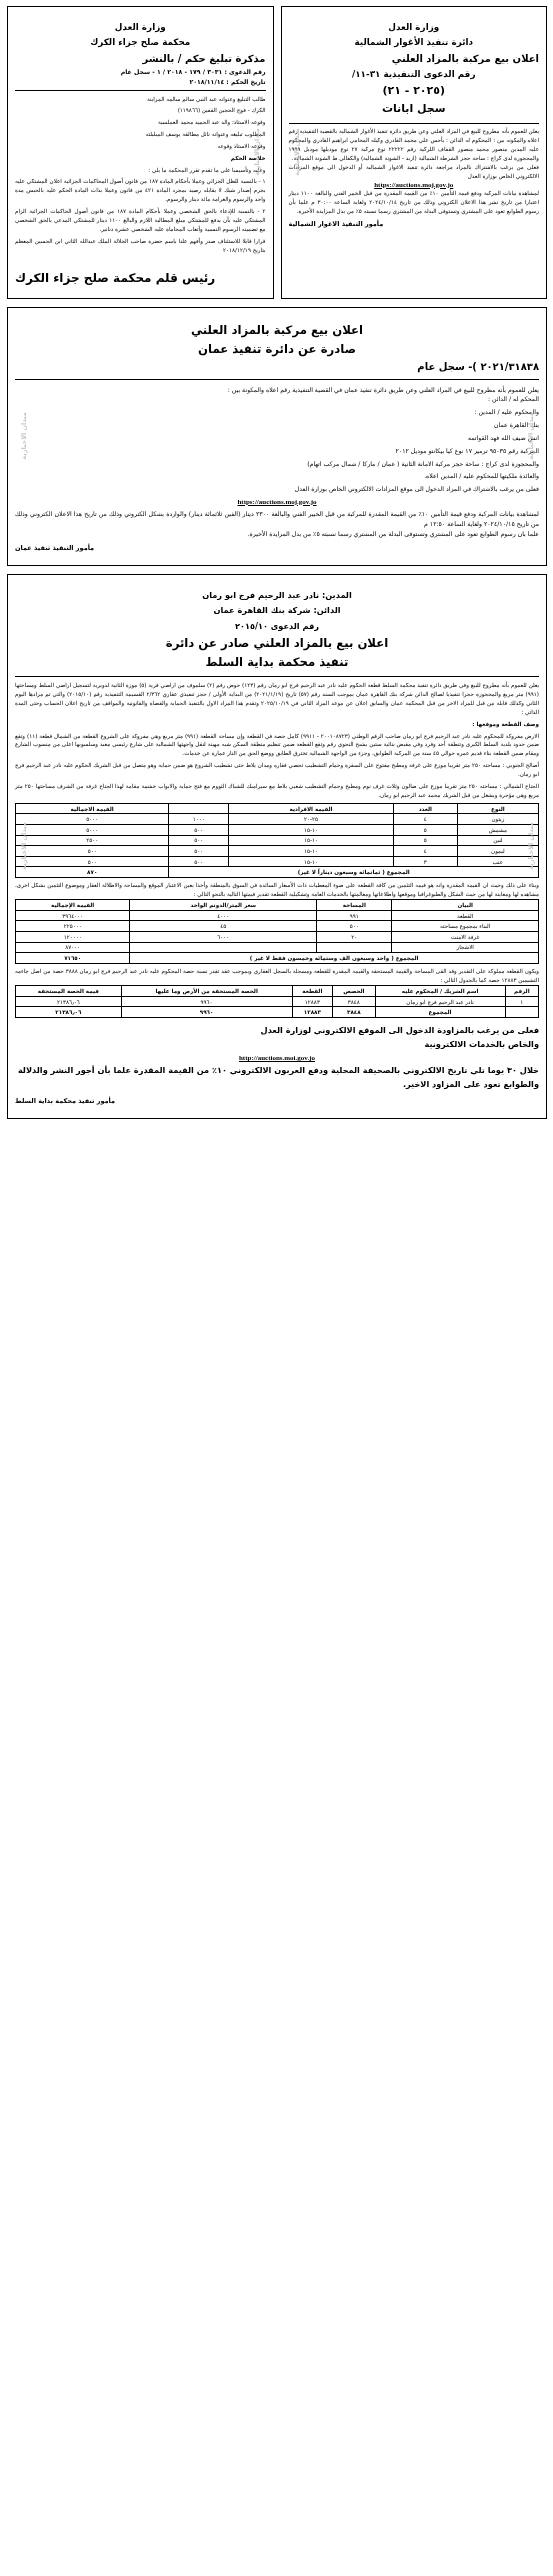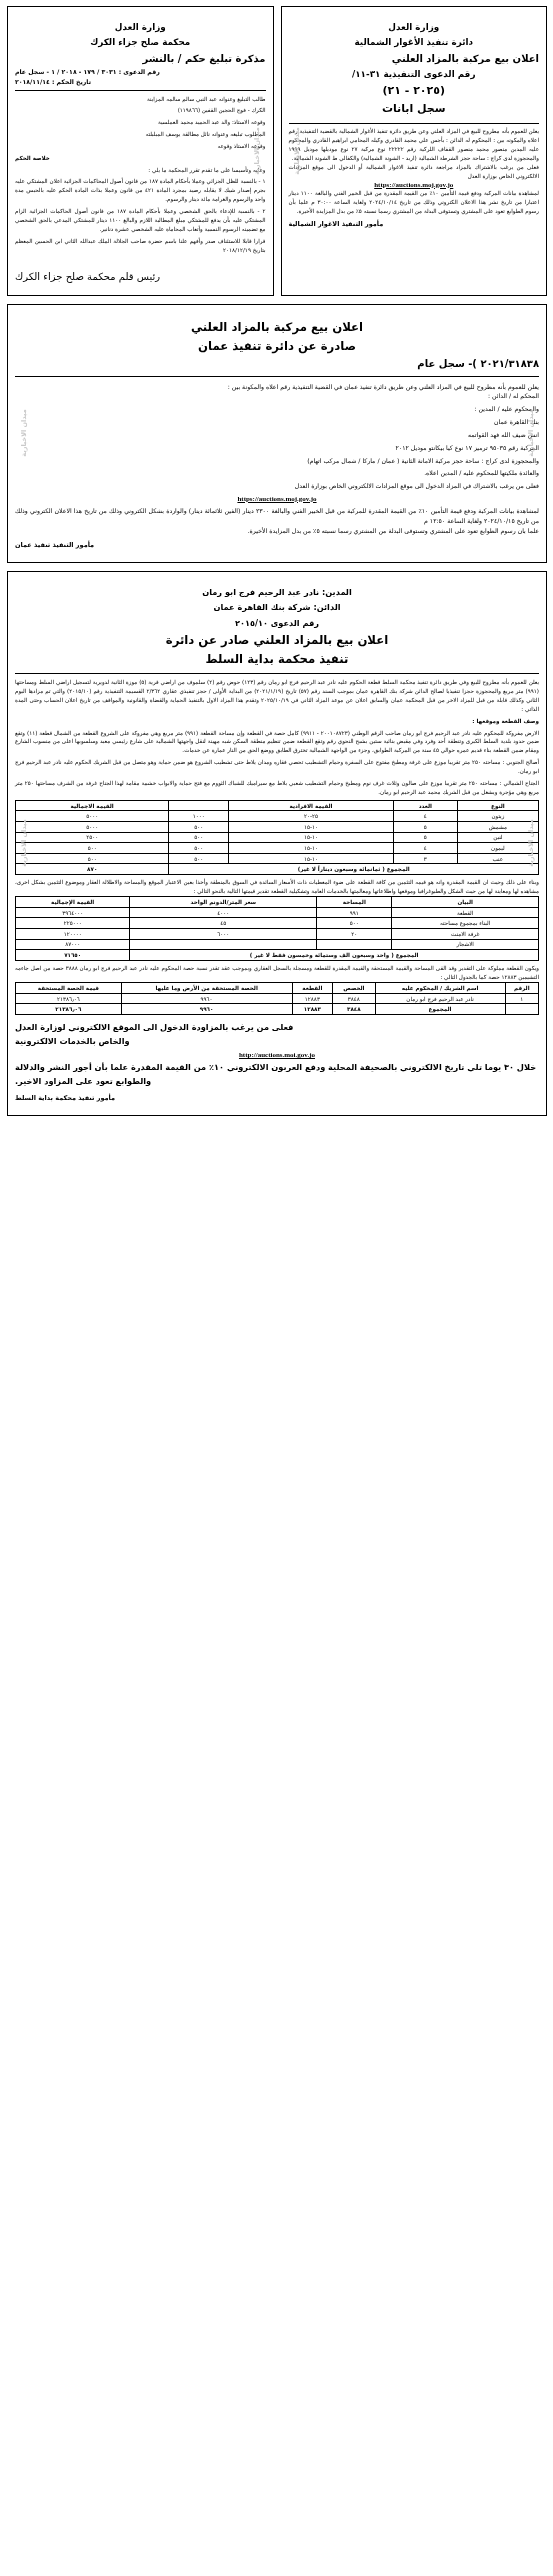--- a/index.html
+++ b/index.html
@@ -17,34 +17,34 @@
     background:#fff;
     box-sizing:border-box;
     padding:13px 7px;
     margin-bottom:8.2px;
     position:relative;
     overflow:hidden;
   }
   .row2{display:flex;gap:7px;align-items:stretch;}
   .row2 > .adbox{flex:1;margin-bottom:0;}
 
-  .ctr{text-align:left;}
+  .ctr{text-align:right;}
   .b{font-weight:bold;}
   .t-head{font-size:8.8px;line-height:1.7;text-align:center;font-weight:bold;}
   .t-head2{font-size:10px;line-height:1.7;text-align:right;font-weight:bold;}
   .t-head3{font-size:11.7px;line-height:1.6;text-align:center;font-weight:bold;}
   .t-sub{font-size:11px;line-height:1.7;text-align:center;font-weight:bold;}
   .msmall{font-size:6.2px;line-height:1.6;}
   .big{font-size:8.2px;line-height:1.7;}
 
   .hr{border:0;border-top:0.6px solid #000;margin:3.5px 0;}
   .hr2{border:0;border-top:1.2px solid #000;margin:4.1px 0;}
 
   .sign{font-size:6.5px;font-weight:bold;text-align:left;margin-top:4.7px;}
-  .sign-r{font-size:10px;font-weight:normal;text-align:left;margin-top:16px;}
+  .sign-r{font-size:12px;font-weight:bold;text-align:left;margin-top:16px;}
 
   .link{font-size:7px;font-weight:bold;direction:ltr;text-align:center;word-break:break-all;font-family:Liberation Serif, serif;}
   .link-u{text-decoration:underline;}
 
   
   .wm{
     position:absolute;
     top:50%;
     transform:translateY(-50%) rotate(-90deg);
     font-size:6.5px;

